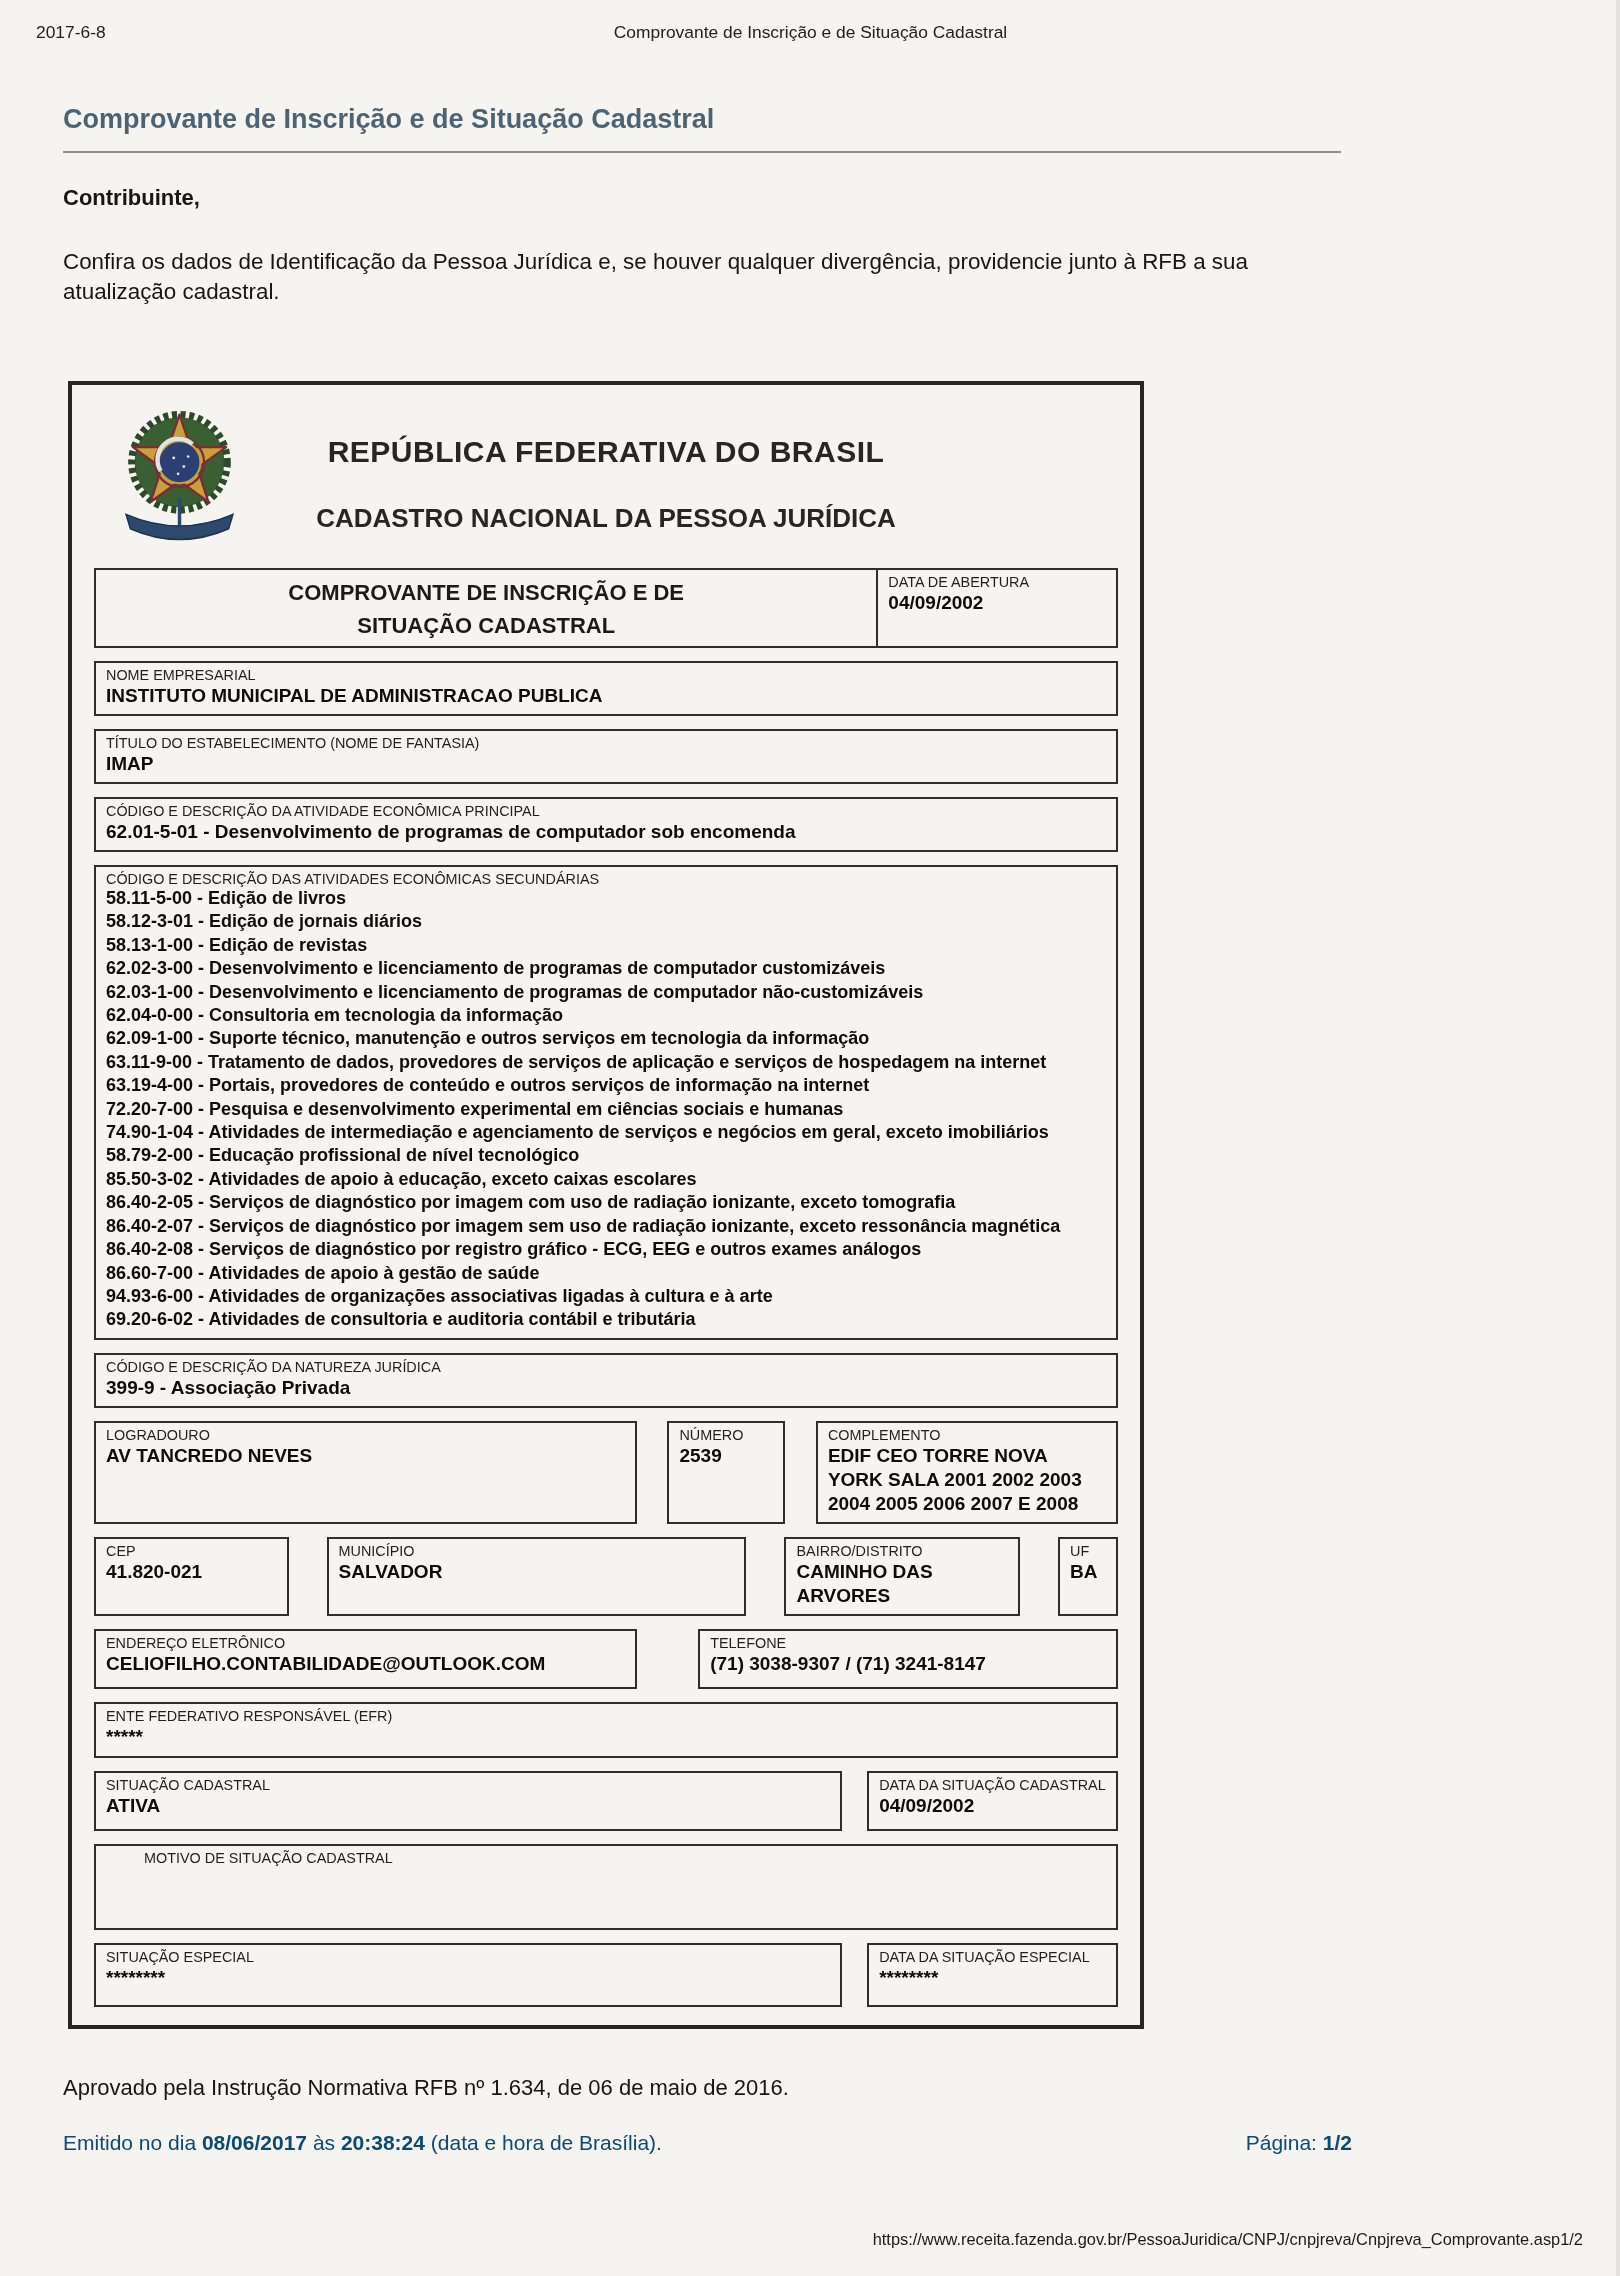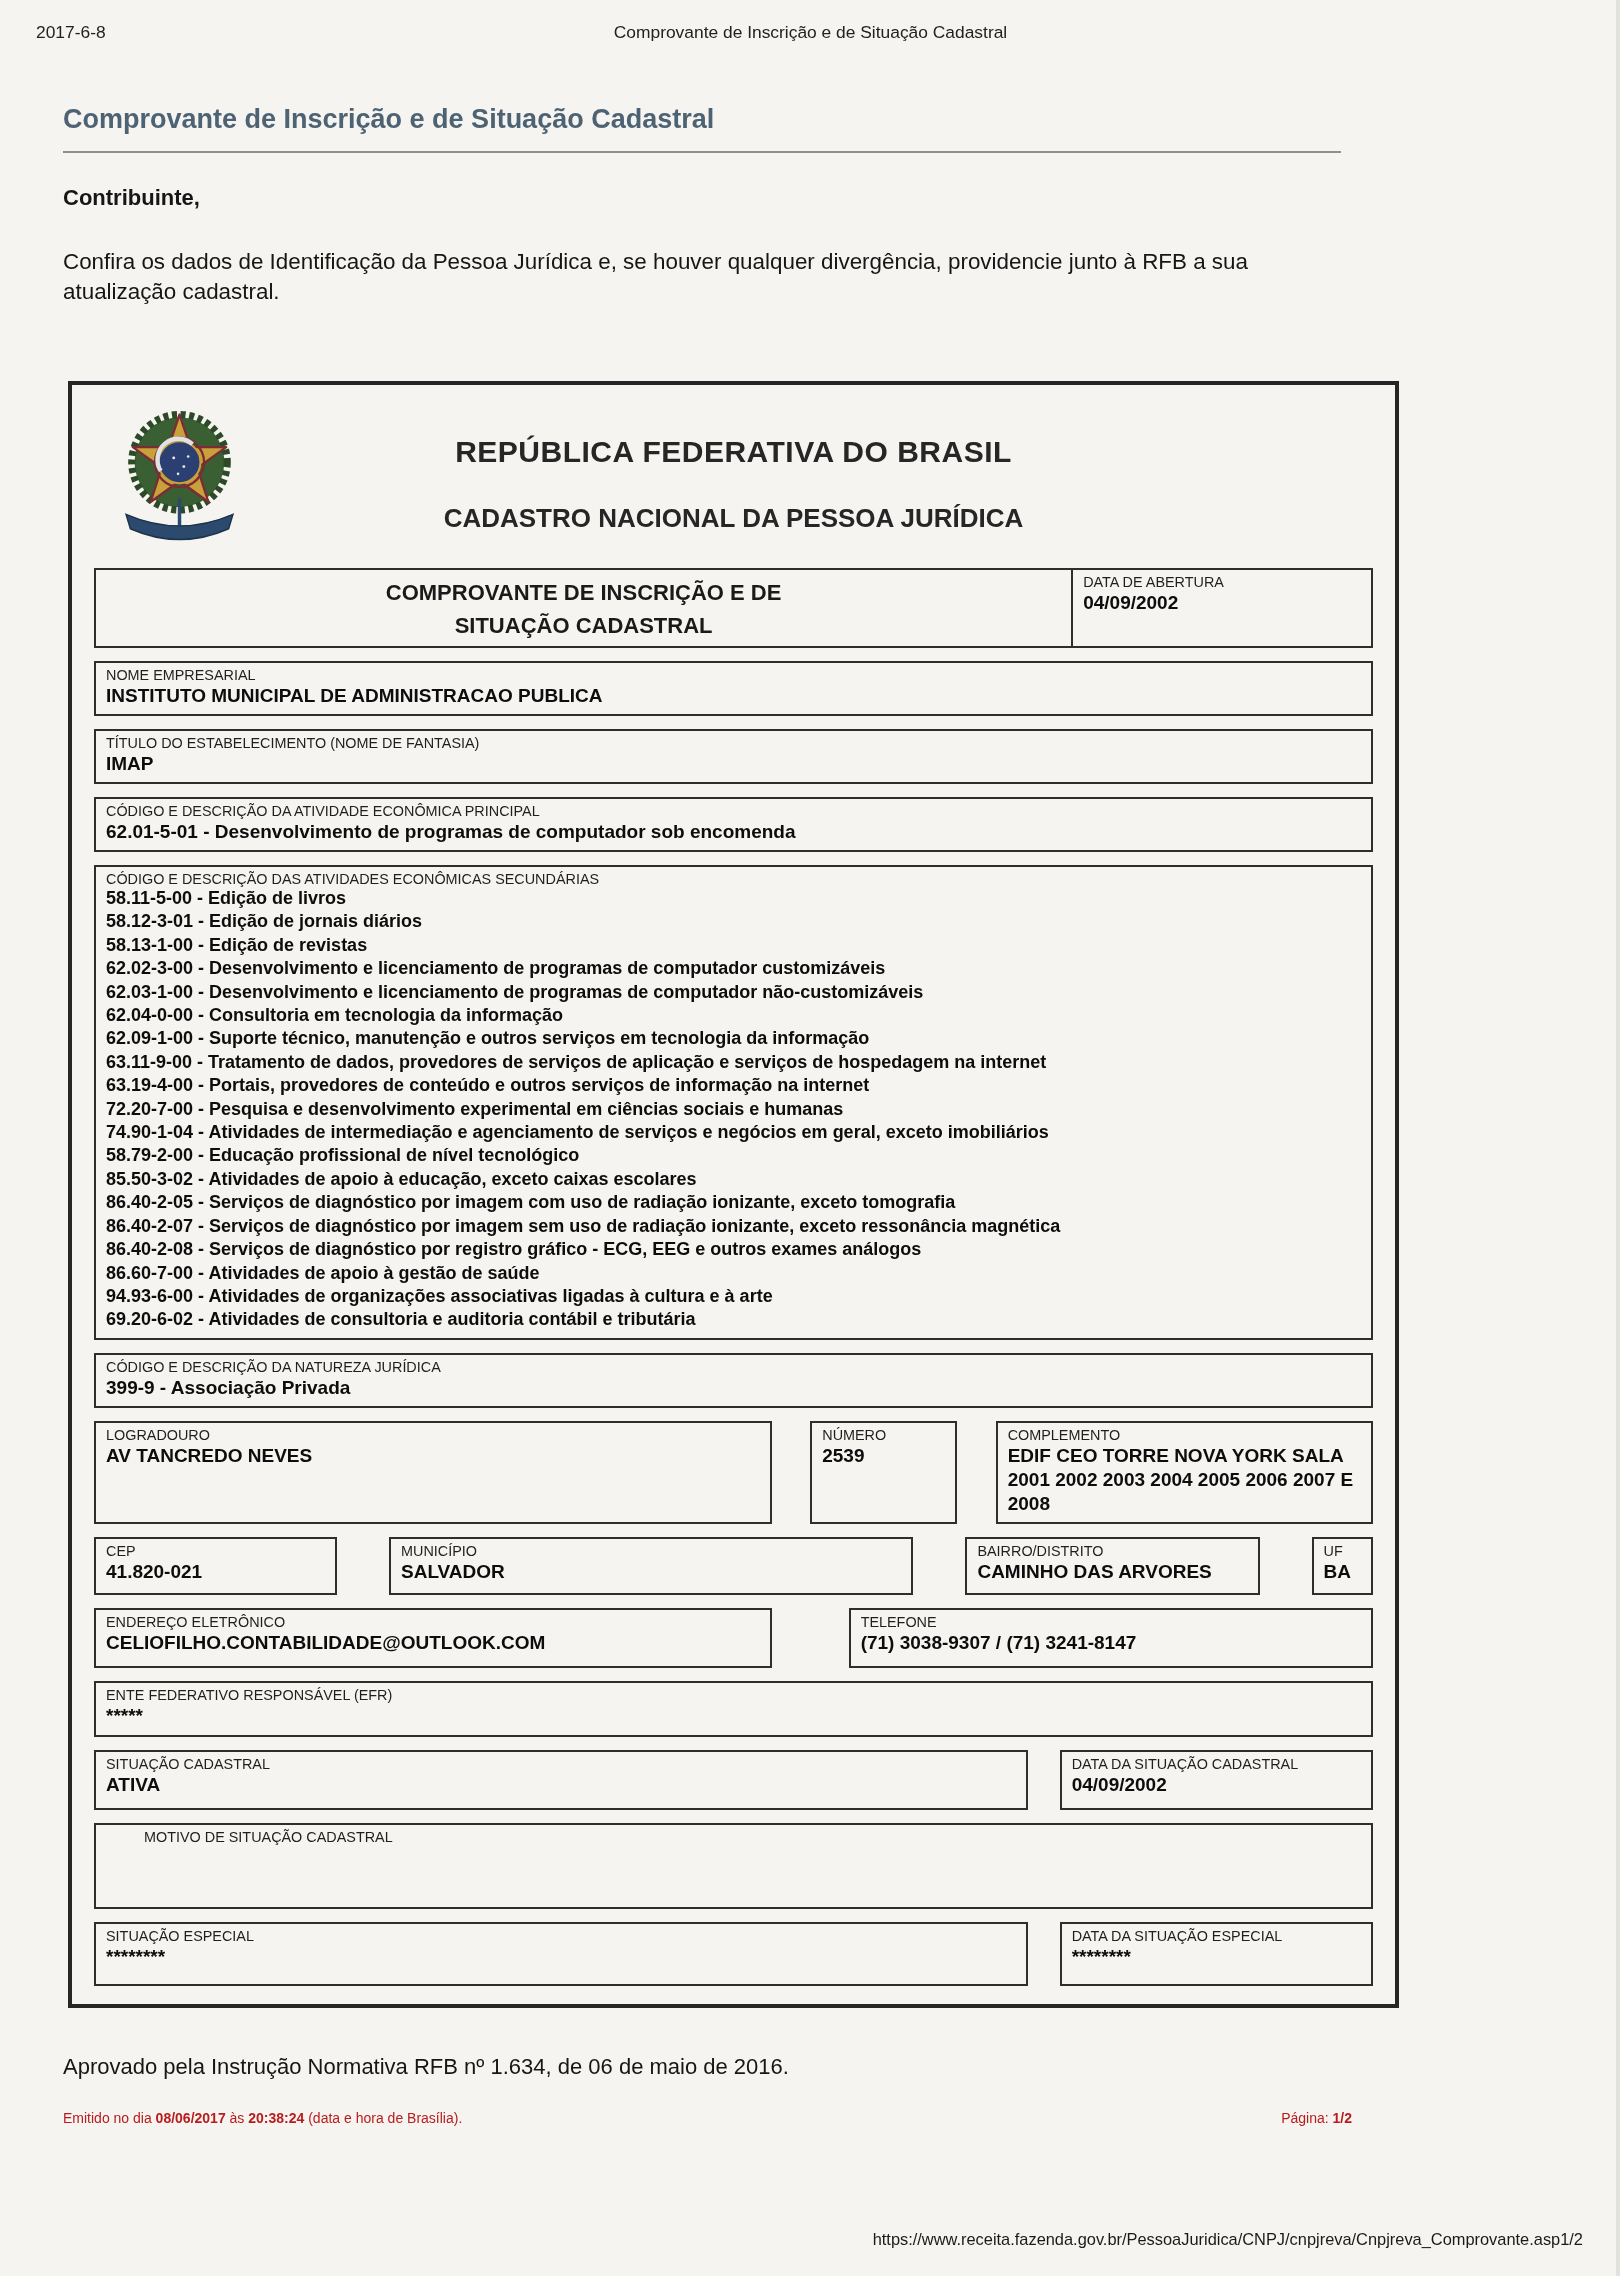--- a/index.html
+++ b/index.html
@@ -20,21 +20,21 @@
   .meta-title { display:block; text-align:center; }
 
   
   .heading { margin:42px 0 0 63px; font-size:27px; font-weight:bold; color:#4d6374; }
   .rule { margin:16px 0 0 63px; width:1278px; height:2px; background:#8f8f8f; }
   .salutation { margin:32px 0 0 63px; font-size:22px; font-weight:bold; color:#161616; }
   .intro { margin:36px 0 0 63px; width:1209px; font-size:22.4px; line-height:30px; color:#161616; }
 
   
   .doc {
-    margin:74px 0 0 68px; width:1331px;
+    margin:74px 0 0 68px; width:1076px;
     border:4px solid #262626;
     padding:14px 22px 18px;
     box-sizing:border-box;
   }
 
   .doc-header { position:relative; height:169px; }
   .emblem { position:absolute; left:12px; top:4px; width:147px; height:159px; }
   .rep-title { text-align:center; padding-top:36px; font-size:30px; font-weight:bold; color:#262626; letter-spacing:0.5px; }
   .cad-title { text-align:center; padding-top:34px; font-size:26px; font-weight:bold; color:#262626; }
 
@@ -71,21 +71,21 @@
   .w-telefone { width:41%; min-height:60px; }
   .w-efr { min-height:56px; }
   .w-situacao { width:73%; min-height:60px; }
   .w-situacao-data { width:24.5%; min-height:60px; }
   .w-motivo { min-height:86px;padding-left:48px; }
   .w-especial { width:73%; min-height:64px; }
   .w-especial-data { width:24.5%; min-height:64px; }
 
   
   .approval { margin:46px 0 0 63px; font-size:22px; color:#161616; }
-  .emit-row { display:flex; justify-content:space-between; margin:30px 0 0 63px; width:1289px; font-size:14px; color:#b91c1c; }
+  .emit-row { display:flex; justify-content:space-between; margin:30px 0 0 63px; width:1289px; font-size:21px; color:#0c4a6e; }
   .emit-row b { font-weight:bold; }
   .footer { position:absolute; left:10px; right:38px; bottom:28px; display:flex; justify-content:flex-end; font-size:16.4px; color:#1a1a1a; }
 </style>
 </head>
 <body>
 
 <div class="page">
 
   <div class="topmeta">
     <span class="meta-date">2017-6-8</span>

